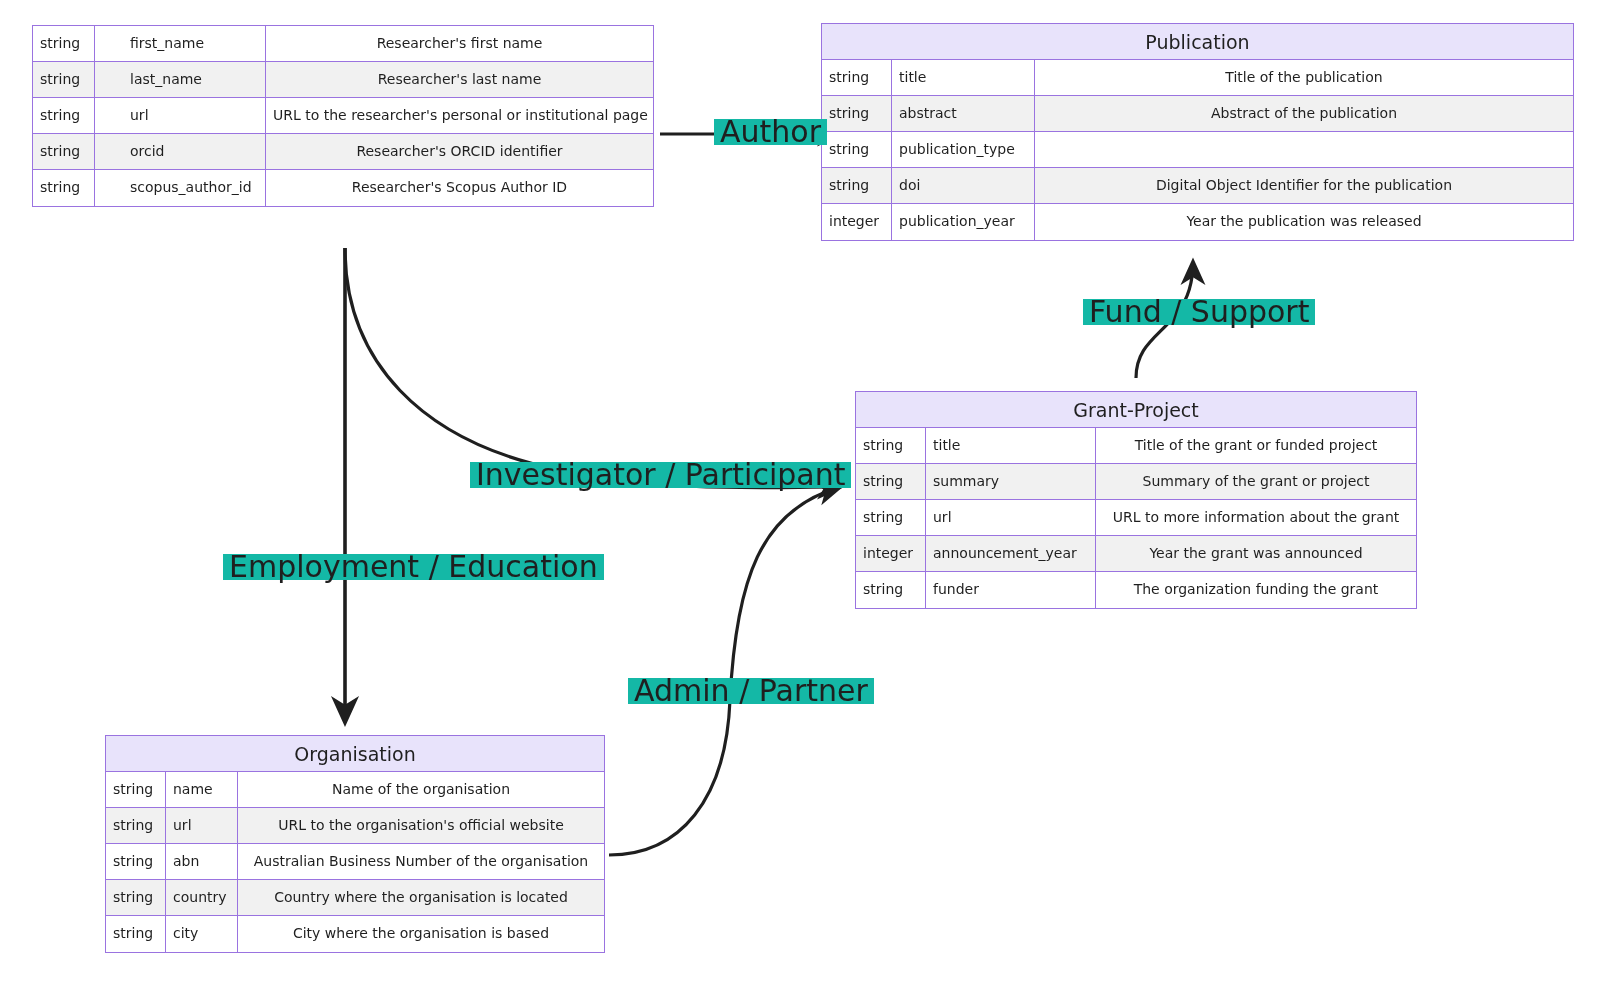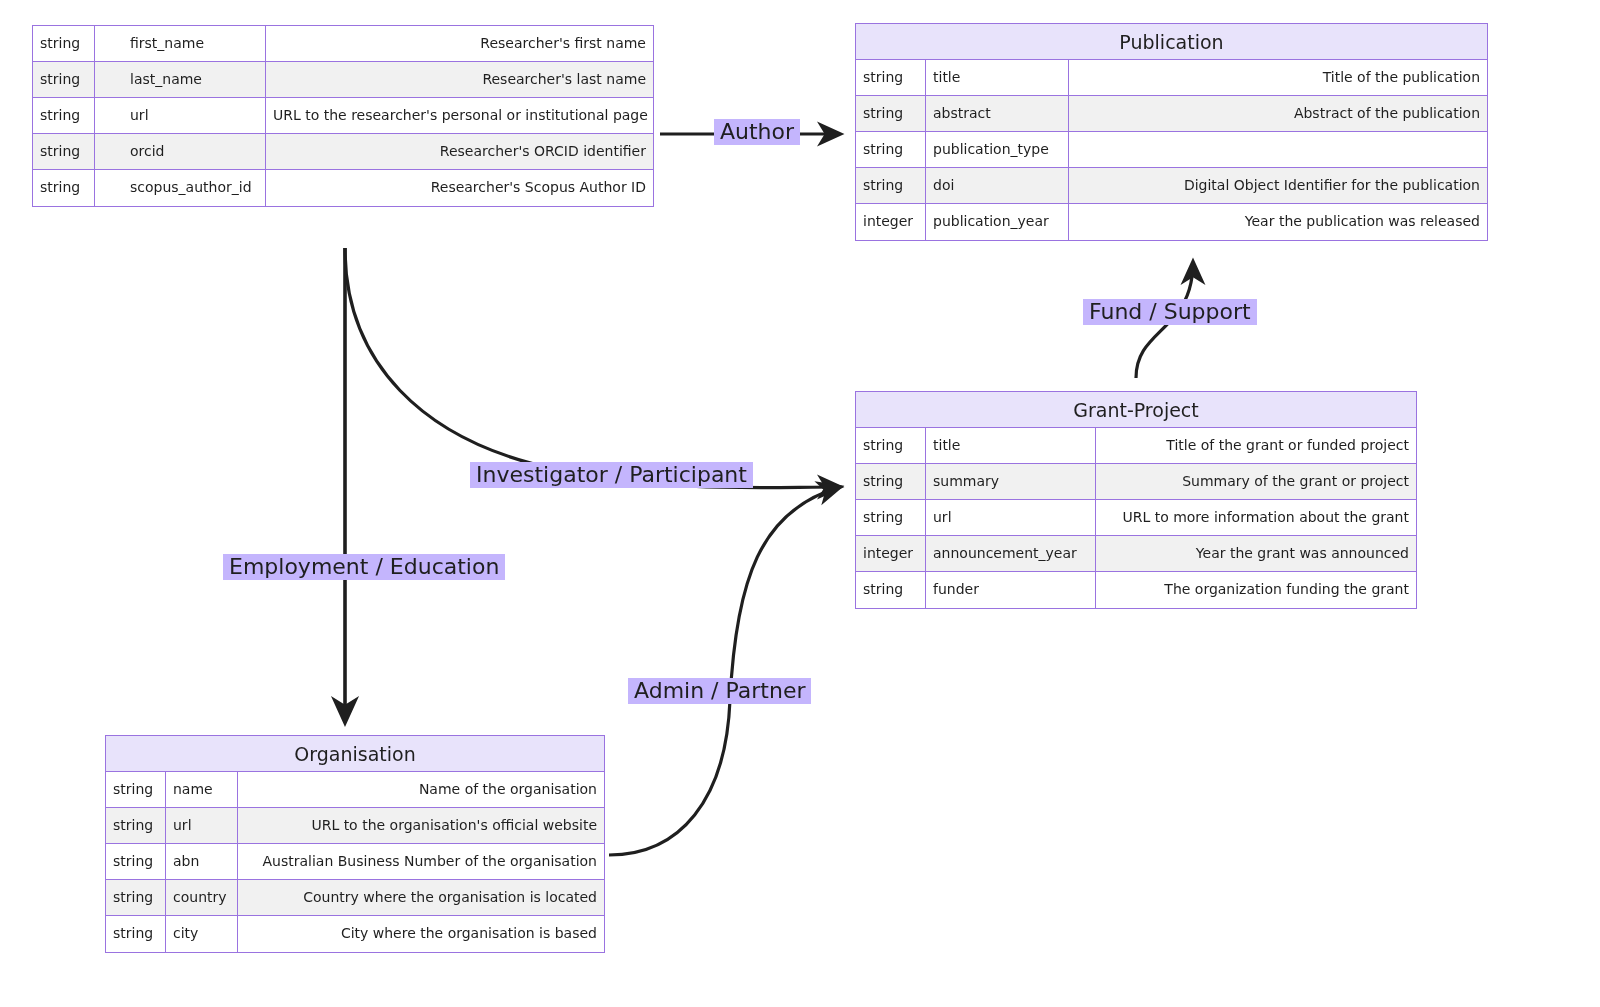--- a/index.html
+++ b/index.html
@@ -65,26 +65,26 @@
   }
   .cell.type {
     border-right: 1px solid #9a73e0;
     text-align: left;
   }
   .cell.name {
     border-right: 1px solid #9a73e0;
     text-align: left;
   }
   .cell.desc {
-    text-align: right;
+    text-align: center;
   }
 
   
   #ent-researcher   { left: 32px;  top: 25px;  width: 622px; }
-  #ent-publication  { left: 855px; top: 23px;  width: 633px; }
+  #ent-publication  { left: 821px; top: 23px;  width: 753px; }
   #ent-grantproject { left: 855px; top: 391px; width: 562px; }
   #ent-organisation { left: 105px; top: 735px; width: 500px; }
 
   #ent-researcher   .cell.type { width: 62px; }
   #ent-researcher   .cell.name { width: 143px; margin-left: 28px; }
   #ent-researcher   .cell.desc { flex: 1; }
 
   #ent-publication  .cell.type { width: 70px; }
   #ent-publication  .cell.name { width: 143px; }
   #ent-publication  .cell.desc { flex: 1; }
@@ -92,25 +92,25 @@
   #ent-grantproject .cell.type { width: 70px; }
   #ent-grantproject .cell.name { width: 170px; }
   #ent-grantproject .cell.desc { flex: 1; }
 
   #ent-organisation .cell.type { width: 60px; }
   #ent-organisation .cell.name { width: 72px; }
   #ent-organisation .cell.desc { flex: 1; }
 
   .rel-label {
     position: absolute;
-    font-size: 22px;
+    font-size: 30px;
     line-height: 26px;
     color: #1f1f1f;
     white-space: nowrap;
-    background: #c4b5fd;
+    background: #14b8a6;
     padding: 0 6px;
   }
   #lbl-author      { left: 714px;  top: 119px; }
   #lbl-fundsupport { left: 1083px; top: 299px; }
   #lbl-investigator{ left: 470px;  top: 462px; }
   #lbl-employment  { left: 203px;  top: 554px; margin-left: 20px; }
   #lbl-adminpartner{ left: 628px;  top: 678px; }
 </style>
 </head>
 <body>

